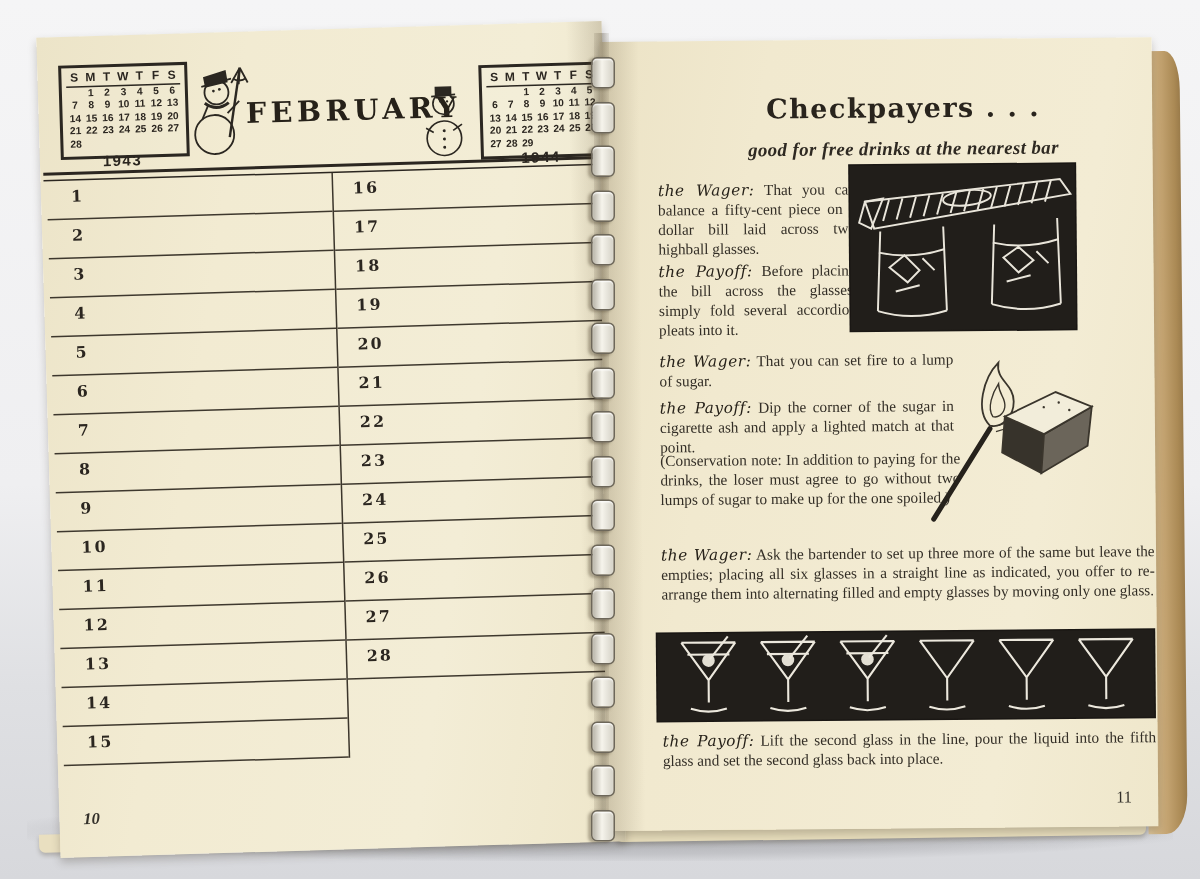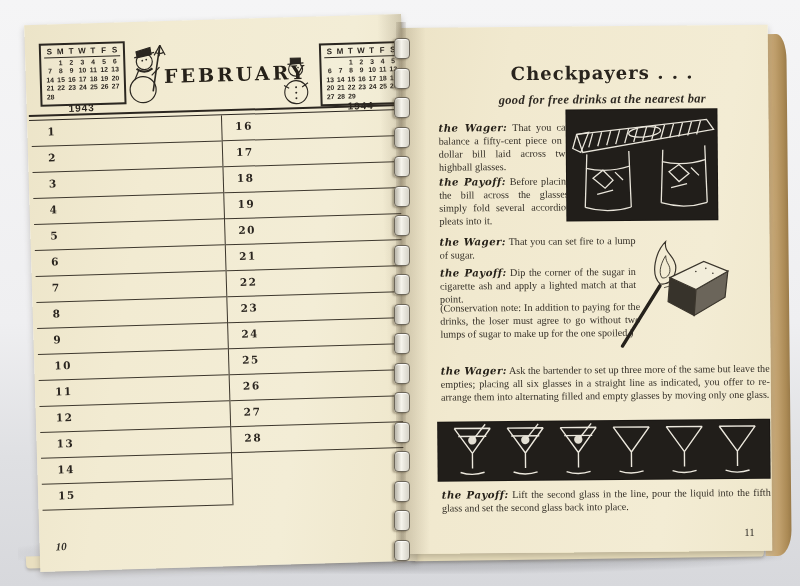--- a/index.html
+++ b/index.html
@@ -69,21 +69,21 @@
   .col-right .day-num{left:13px;}
   .pagenum{position:absolute;font-family:"Liberation Serif",serif;font-size:11px;color:#33302a;}
   .pn-left{left:16px;top:516px;font-style:italic;font-weight:bold;}
   .pn-right{left:340px;top:501px;}
   
   .rp-title{position:absolute;left:38px;top:36px;width:328px;text-align:center;
     font-family:"DejaVu Serif",serif;font-weight:800;font-size:18px;letter-spacing:1px;color:#29241d;}
   .rp-sub{position:absolute;left:38px;top:66px;width:328px;text-align:center;
     font-weight:bold;font-style:italic;font-size:12.5px;letter-spacing:.3px;color:#2e2922;}
   .body{position:absolute;font-size:10.2px;line-height:1.28;text-align:justify;color:#332e26;margin:0;}
-  .lbl{font-family:"DejaVu Serif",serif;font-weight:bold;font-style:italic;letter-spacing:.4px;color:#262119;}
+  .lbl{font-family:"DejaVu Serif",serif;font-weight:normal;font-style:italic;letter-spacing:.4px;color:#262119;}
   .t-wager1{left:38px;top:94px;width:132px;}
   .t-payoff1{left:38px;top:148px;width:132px;}
   .t-wager2{left:38px;top:208px;width:196px;}
   .t-payoff2{left:38px;top:239px;width:196px;}
   .t-note2{left:38px;top:274px;width:200px;}
   .t-wager3{left:38px;top:337px;width:329px;}
   .t-payoff3{left:38px;top:461px;width:329px;}
   .panel{position:absolute;background:#211e1a;box-shadow:0 0 0 1px #1a1714;}
   .box-highball{left:166px;top:84px;width:150px;height:110px;}
   .illo-match{position:absolute;left:214px;top:206px;width:114px;height:120px;}

